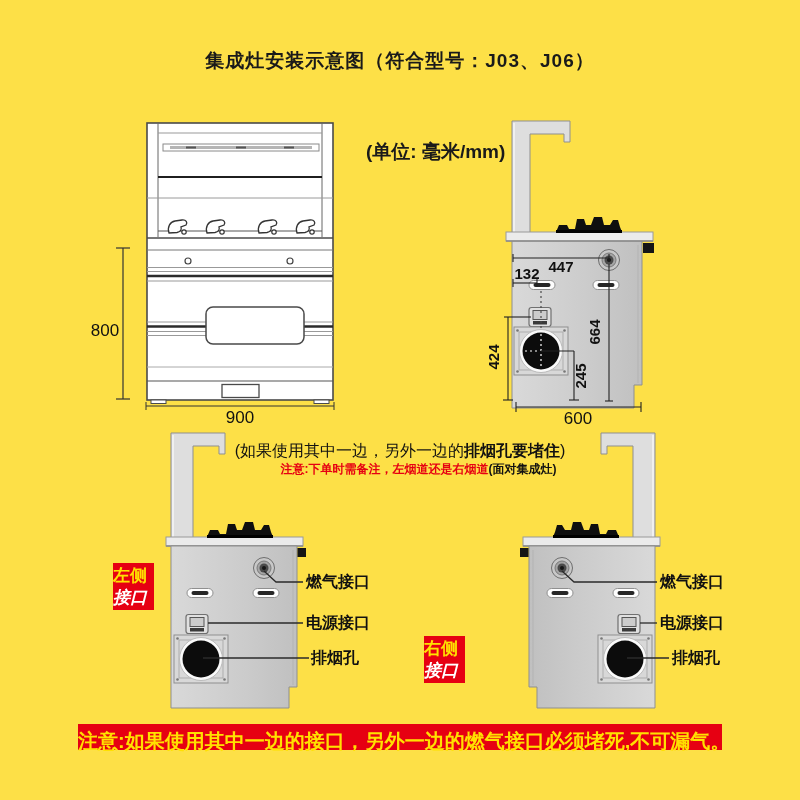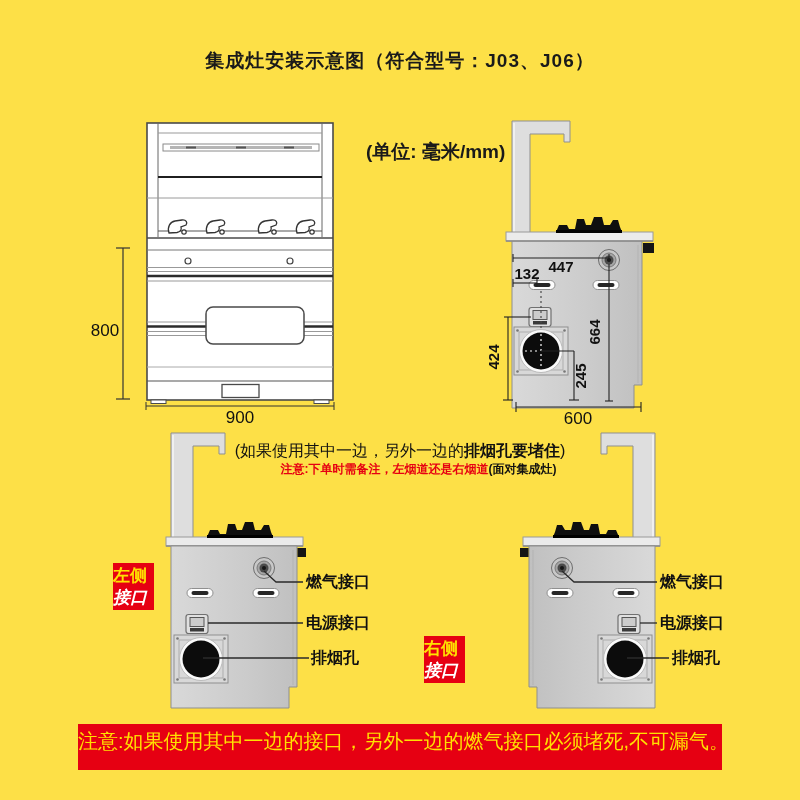--- a/index.html
+++ b/index.html
@@ -22,22 +22,22 @@
   #info .red{color:#e60012;}
   #info .blk{color:#111;}
   
   .badge{width:41px;height:47px;background:#e60012;text-align:left;
          font-size:17px;font-weight:800;line-height:22px;padding-top:2px;box-sizing:border-box;}
   .badge .y{color:#ffe100;display:block;}
   .badge .w{color:#fff;display:block;font-style:italic;}
   
   .callout{font-size:16px;font-weight:700;color:#111;white-space:nowrap;}
   
-  #banner{left:78px;top:724px;width:644px;height:46px;background:#e60012;color:#ffe100;
-          font-size:20px;font-weight:400;text-align:center;line-height:34px;white-space:nowrap;}
+  #banner{left:78px;top:724px;width:644px;height:26px;background:#e60012;color:#ffe100;
+          font-size:20px;font-weight:700;text-align:center;line-height:34px;white-space:nowrap;}
 </style>
 </head>
 <body>
 
 <div id="canvas">
 
   <div id="title" class="abs">集成灶安装示意图（符合型号：J03、J06）</div>
   <div id="units-note" class="abs">(单位: 毫米/mm)</div>
 
   <svg class="abs" style="left:80px;top:105px;" width="275" height="325" viewBox="80 105 275 325">

